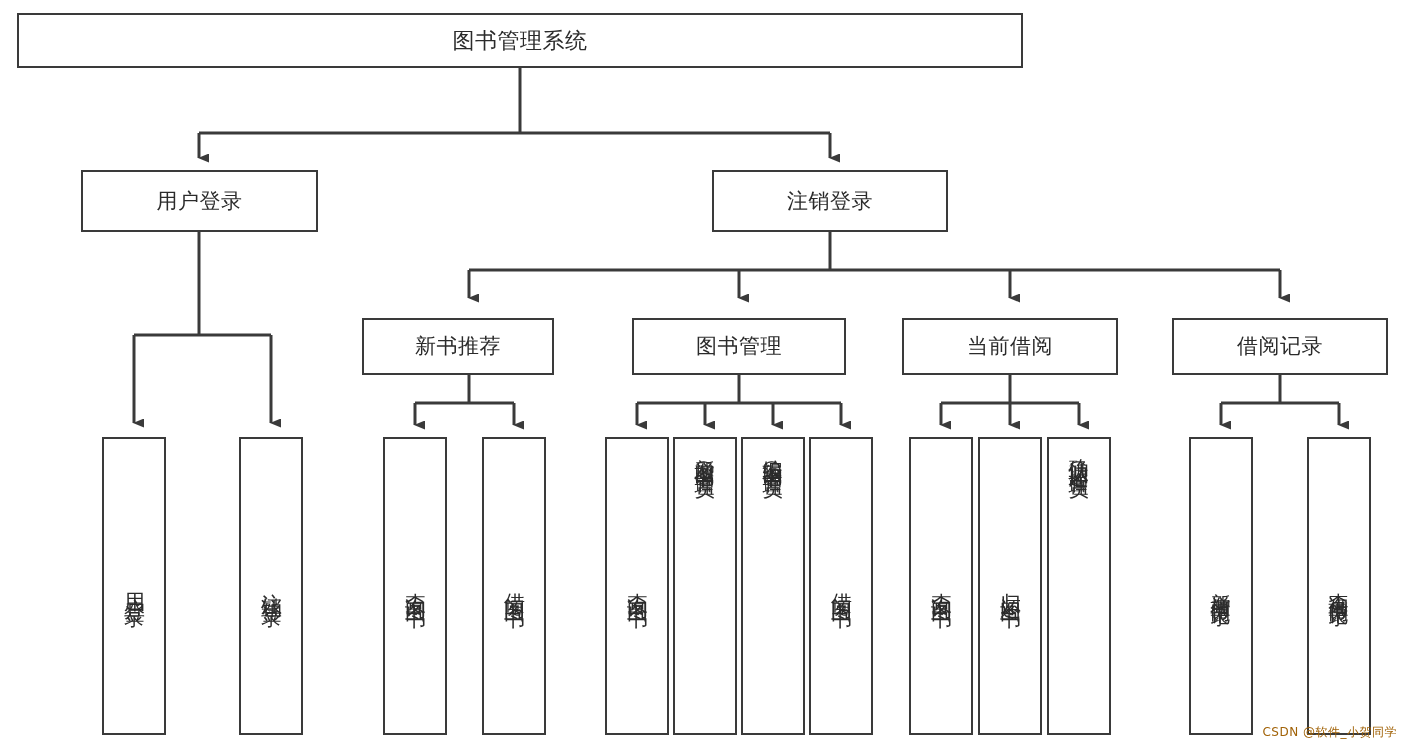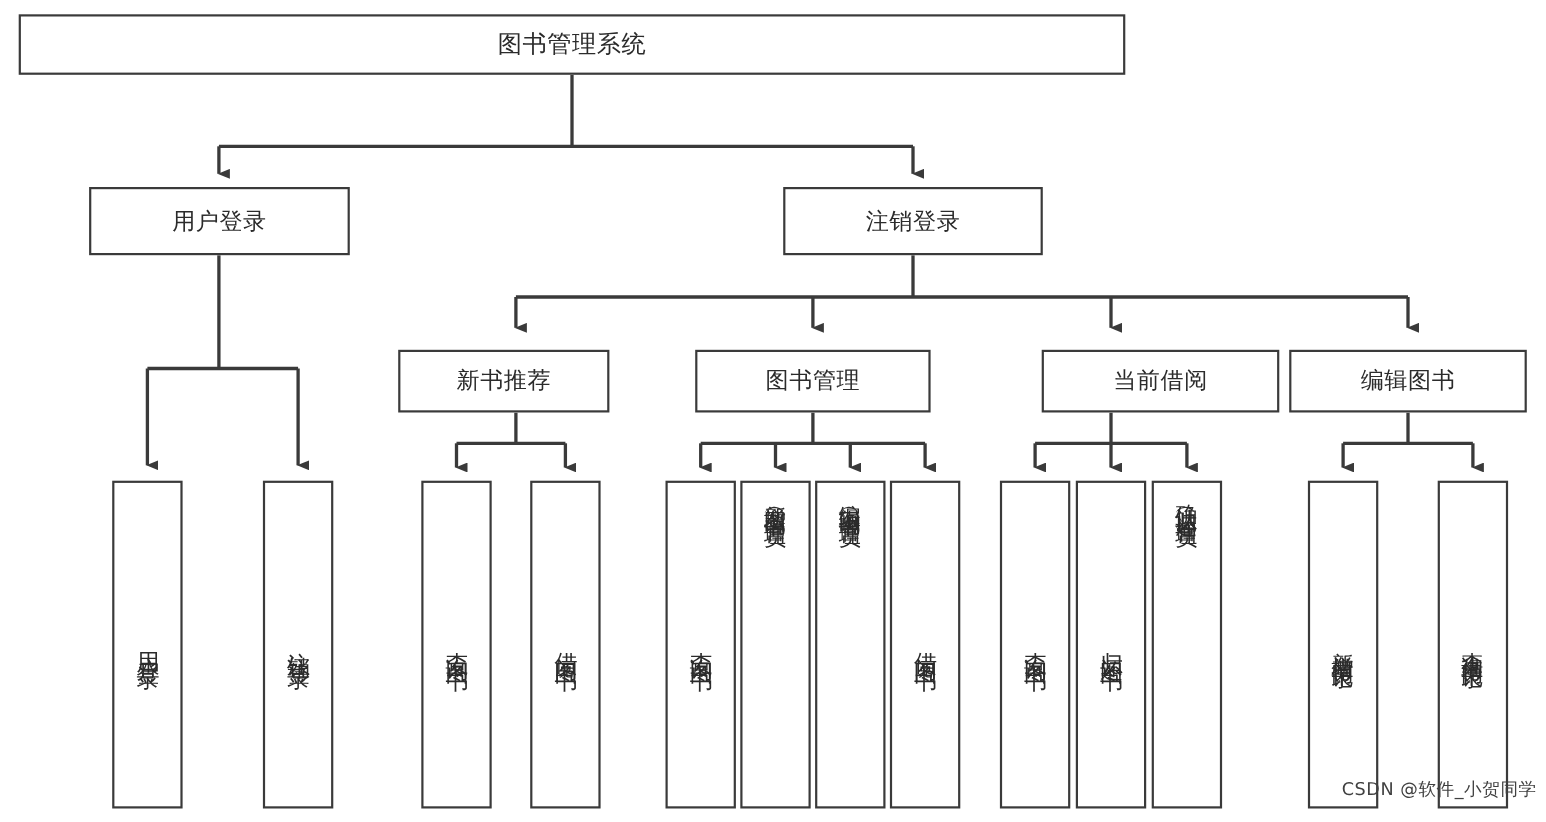--- a/index.html
+++ b/index.html
@@ -68,23 +68,23 @@
     letter-spacing: 3px;
     font-size: 20px;
   }
   .node.vert.top-align {
     align-items: flex-start;
     padding-top: 4px;
   }
   #watermark {
     position: absolute;
     right: 8px;
-    bottom: 18px;
-    font-size: 16px;
-    color: #404040;
+    bottom: 6px;
+    font-size: 12px;
+    color: #a16207;
     letter-spacing: 0.5px;
     white-space: nowrap;
     user-select: none;
   }
 </style>
 </head>
 <body>
 
 <div id="diagram-root">
 
@@ -151,26 +151,26 @@
   </div>
 
   <div class="node horiz" style="left:362px; top:318px; width:192px; height:57px;">
     <span class="node-label">新书推荐</span>
   </div>
 
   <div class="node horiz" style="left:632px; top:318px; width:214px; height:57px;">
     <span class="node-label">图书管理</span>
   </div>
 
-  <div class="node horiz" style="left:947px; top:318px; width:216px; height:57px;">
+  <div class="node horiz" style="left:902px; top:318px; width:216px; height:57px;">
     <span class="node-label">当前借阅</span>
   </div>
 
   <div class="node horiz" style="left:1172px; top:318px; width:216px; height:57px;">
-    <span class="node-label">编辑图书</span>
+    <span class="node-label">借阅记录</span>
   </div>
 
   <div class="node vert" style="left:102px; top:437px; width:64px; height:298px;">
     <span class="node-label">用户登录</span>
   </div>
 
   <div class="node vert" style="left:239px; top:437px; width:64px; height:298px;">
     <span class="node-label">注销登录</span>
   </div>
 

